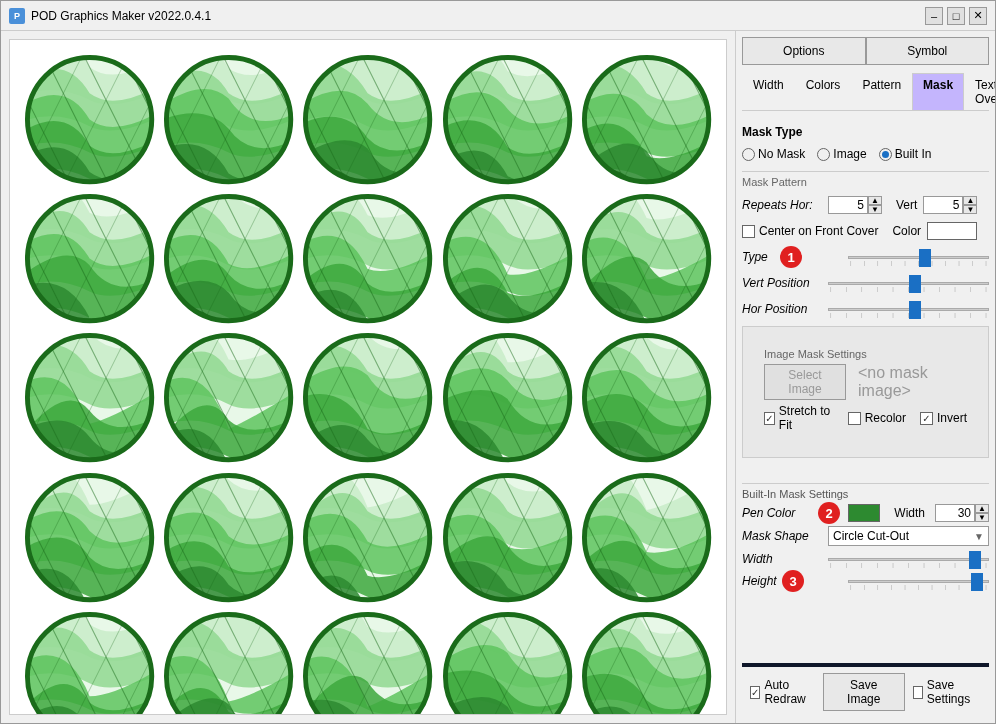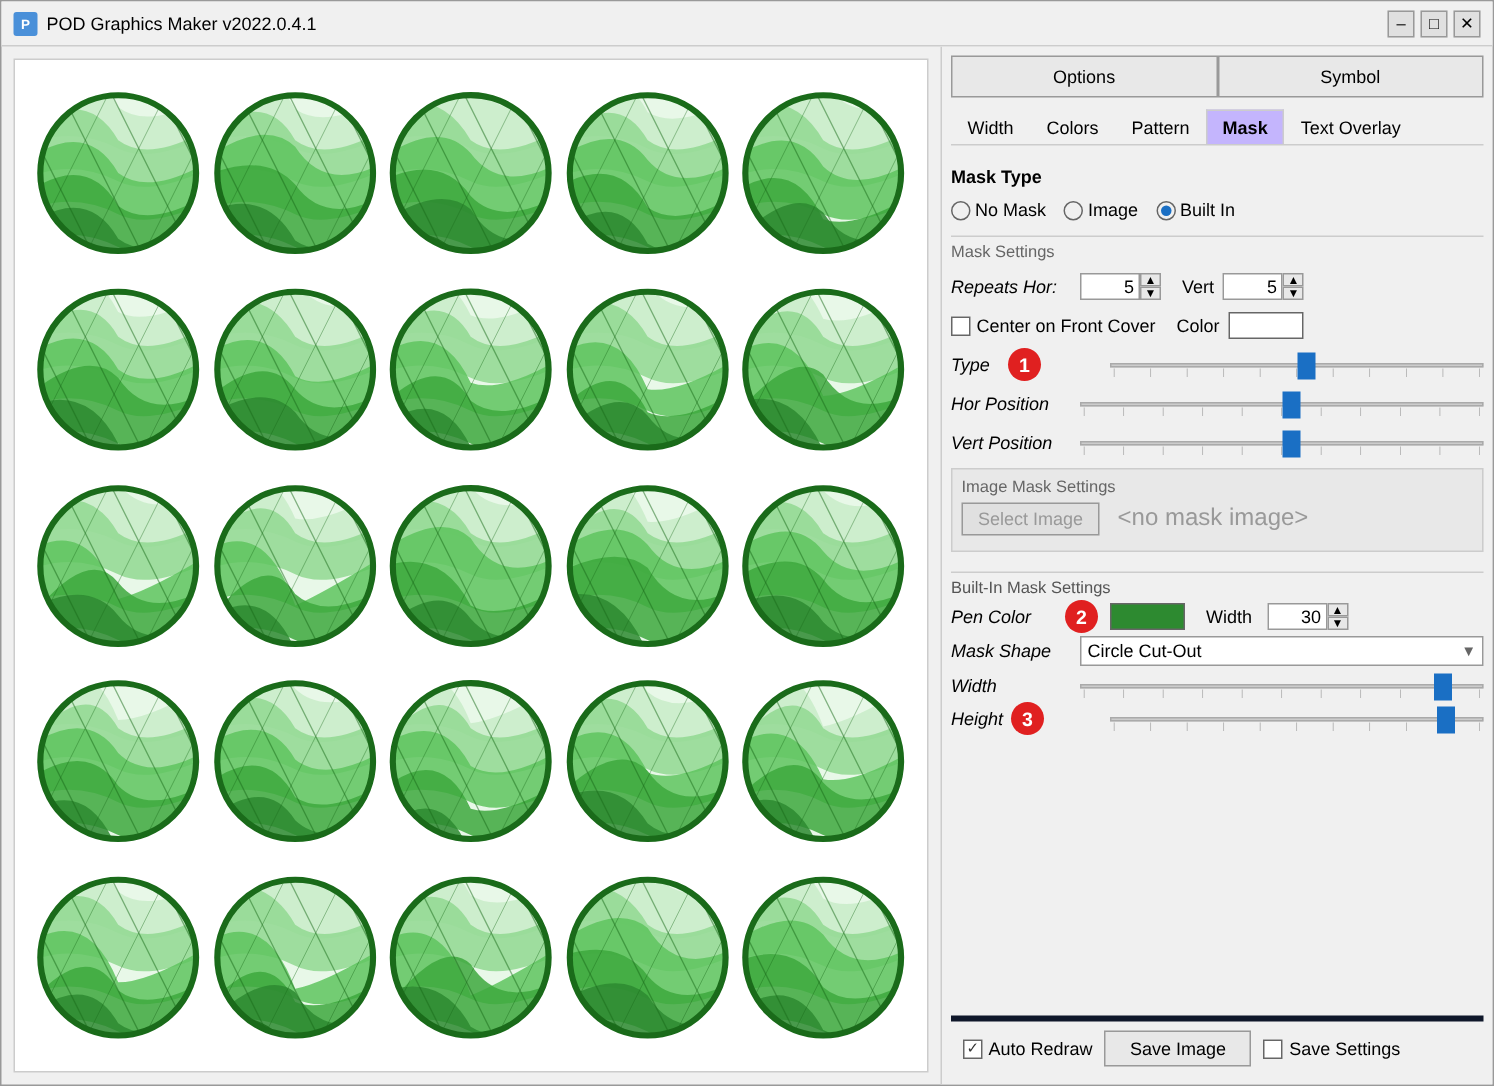--- a/index.html
+++ b/index.html
@@ -14,21 +14,21 @@
     .title-btn { width: 18px; height: 18px; border: 1px solid #999; background: #e0e0e0; display: flex; align-items: center; justify-content: center; font-size: 11px; cursor: pointer; }
 
     .main-content { display: flex; flex: 1; overflow: hidden; }
 
     .canvas-area { flex: 1; background: white; border: 1px solid #ccc; margin: 8px; overflow: hidden; position: relative; }
 
     .circles-grid { width: 100%; height: 100%; display: grid; grid-template-columns: repeat(5, 1fr); grid-template-rows: repeat(5, 1fr); gap: 0; padding: 10px; background: white; }
 
     .circle-cell { display: flex; align-items: center; justify-content: center; padding: 4px; }
 
-    .right-panel { width: 368px; background: #f0f0f0; border-left: 1px solid #ccc; display: flex; flex-direction: column; padding: 6px; gap: 4px; }
+    .right-panel { width: 260px; background: #f0f0f0; border-left: 1px solid #ccc; display: flex; flex-direction: column; padding: 6px; gap: 4px; }
 
     .top-buttons { display: flex; gap: 0; margin-bottom: 4px; }
     .top-btn { flex: 1; padding: 6px; border: 1px solid #999; background: #e8e8e8; cursor: pointer; font-size: 12px; text-align: center; }
 
     .tab-row { display: flex; border-bottom: 1px solid #ccc; margin-bottom: 6px; }
     .tab { padding: 4px 10px; cursor: pointer; font-size: 12px; border: 1px solid transparent; border-bottom: none; }
     .tab.active { background: #c4b5fd; border-color: #ccc; border-bottom-color: white; font-weight: bold; }
 
     .section-label { font-size: 12px; font-weight: bold; margin-bottom: 4px; margin-top: 4px; }
 
@@ -47,21 +47,21 @@
     .spinbox-btns { display: flex; flex-direction: column; }
     .spinbox-btn { width: 14px; height: 9px; border: 1px solid #999; background: #e8e8e8; display: flex; align-items: center; justify-content: center; font-size: 8px; cursor: pointer; line-height: 1; }
 
     .color-box { width: 50px; height: 18px; border: 1px solid #666; background: white; cursor: pointer; }
     .color-box-green { background: #2d8a30; }
 
     .checkbox-item { display: flex; align-items: center; gap: 4px; cursor: pointer; }
     .checkbox { width: 13px; height: 13px; border: 1px solid #666; background: white; display: flex; align-items: center; justify-content: center; }
     .checkbox.checked::after { content: '✓'; font-size: 10px; color: #333; }
 
-    .image-mask-section { background: #e8e8e8; border: 1px solid #ccc; padding: 6px; margin-bottom: 5px; }
+    .image-mask-section { background: #e8e8e8; border: 1px solid #ccc; padding: 21px; margin-bottom: 17px; }
     .image-mask-header { font-size: 11px; color: #666; margin-bottom: 4px; }
 
     .select-image-btn { padding: 3px 10px; border: 1px solid #999; background: #e0e0e0; cursor: not-allowed; color: #999; font-size: 12px; }
     .no-image-text { font-size: 16px; color: #999; margin-left: 6px; }
 
     .built-in-section { margin-top: 4px; }
     .built-in-header { font-size: 11px; color: #555; margin-bottom: 4px; border-top: 1px solid #ccc; padding-top: 4px; }
 
     .dropdown { flex: 1; border: 1px solid #999; background: white; padding: 2px 4px; font-size: 12px; display: flex; justify-content: space-between; align-items: center; cursor: pointer; }
     .dropdown-arrow { font-size: 10px; color: #666; }
@@ -826,21 +826,21 @@
         <div class="radio-item">
           <div class="radio-circle"></div>
           <span>Image</span>
         </div>
         <div class="radio-item">
           <div class="radio-circle checked"></div>
           <span>Built In</span>
         </div>
       </div>
 
-      <div class="settings-section">Mask Settings</div>
+      <div class="settings-section">Mask Pattern</div>
 
       <div class="row">
         <span class="label">Repeats Hor:</span>
         <div class="spinbox">
           <input type="text" value="5" style="">
           <div class="spinbox-btns">
             <div class="spinbox-btn">▲</div>
             <div class="spinbox-btn">▼</div>
           </div>
         </div>
@@ -880,21 +880,21 @@
               <span class="tick">|</span>
               <span class="tick">|</span>
               <span class="tick">|</span>
               <span class="tick">|</span>
               <span class="tick">|</span>
           </div>
         </div>
       </div>
 
       <div class="row">
-        <span class="label">Hor Position</span>
+        <span class="label">Vert Position</span>
         <div style="flex:1;">
           <div class="slider-line">
             <div class="slider-handle" style="left:50%;"></div>
           </div>
           <div class="tick-row">
             <span class="tick">|</span>
               <span class="tick">|</span>
               <span class="tick">|</span>
               <span class="tick">|</span>
               <span class="tick">|</span>
@@ -902,21 +902,21 @@
               <span class="tick">|</span>
               <span class="tick">|</span>
               <span class="tick">|</span>
               <span class="tick">|</span>
               <span class="tick">|</span>
           </div>
         </div>
       </div>
 
       <div class="row">
-        <span class="label">Vert Position</span>
+        <span class="label">Hor Position</span>
         <div style="flex:1;">
           <div class="slider-line">
             <div class="slider-handle" style="left:50%;"></div>
           </div>
           <div class="tick-row">
             <span class="tick">|</span>
               <span class="tick">|</span>
               <span class="tick">|</span>
               <span class="tick">|</span>
               <span class="tick">|</span>
@@ -928,20 +928,34 @@
               <span class="tick">|</span>
           </div>
         </div>
       </div>
 
       <div class="image-mask-section">
         <div class="image-mask-header">Image Mask Settings</div>
         <div class="row">
           <button class="select-image-btn">Select Image</button>
           <span class="no-image-text">&lt;no mask image&gt;</span>
+        </div>
+        <div class="row" style="margin-top:4px;">
+          <div class="checkbox-item">
+            <div class="checkbox checked"></div>
+            <span>Stretch to Fit</span>
+          </div>
+          <div class="checkbox-item" style="margin-left:8px;">
+            <div class="checkbox"></div>
+            <span>Recolor</span>
+          </div>
+          <div class="checkbox-item" style="margin-left:8px;">
+            <div class="checkbox checked"></div>
+            <span>Invert</span>
+          </div>
         </div>
       </div>
 
       <div class="built-in-section">
         <div class="built-in-header">Built-In Mask Settings</div>
 
         <div class="row" style="position:relative;">
           <span class="label">Pen Color</span>
           <div class="badge" style="left:76px; top:-2px; z-index:10;">2</div>
           <div class="color-box color-box-green" style="margin-left:20px;"></div>

